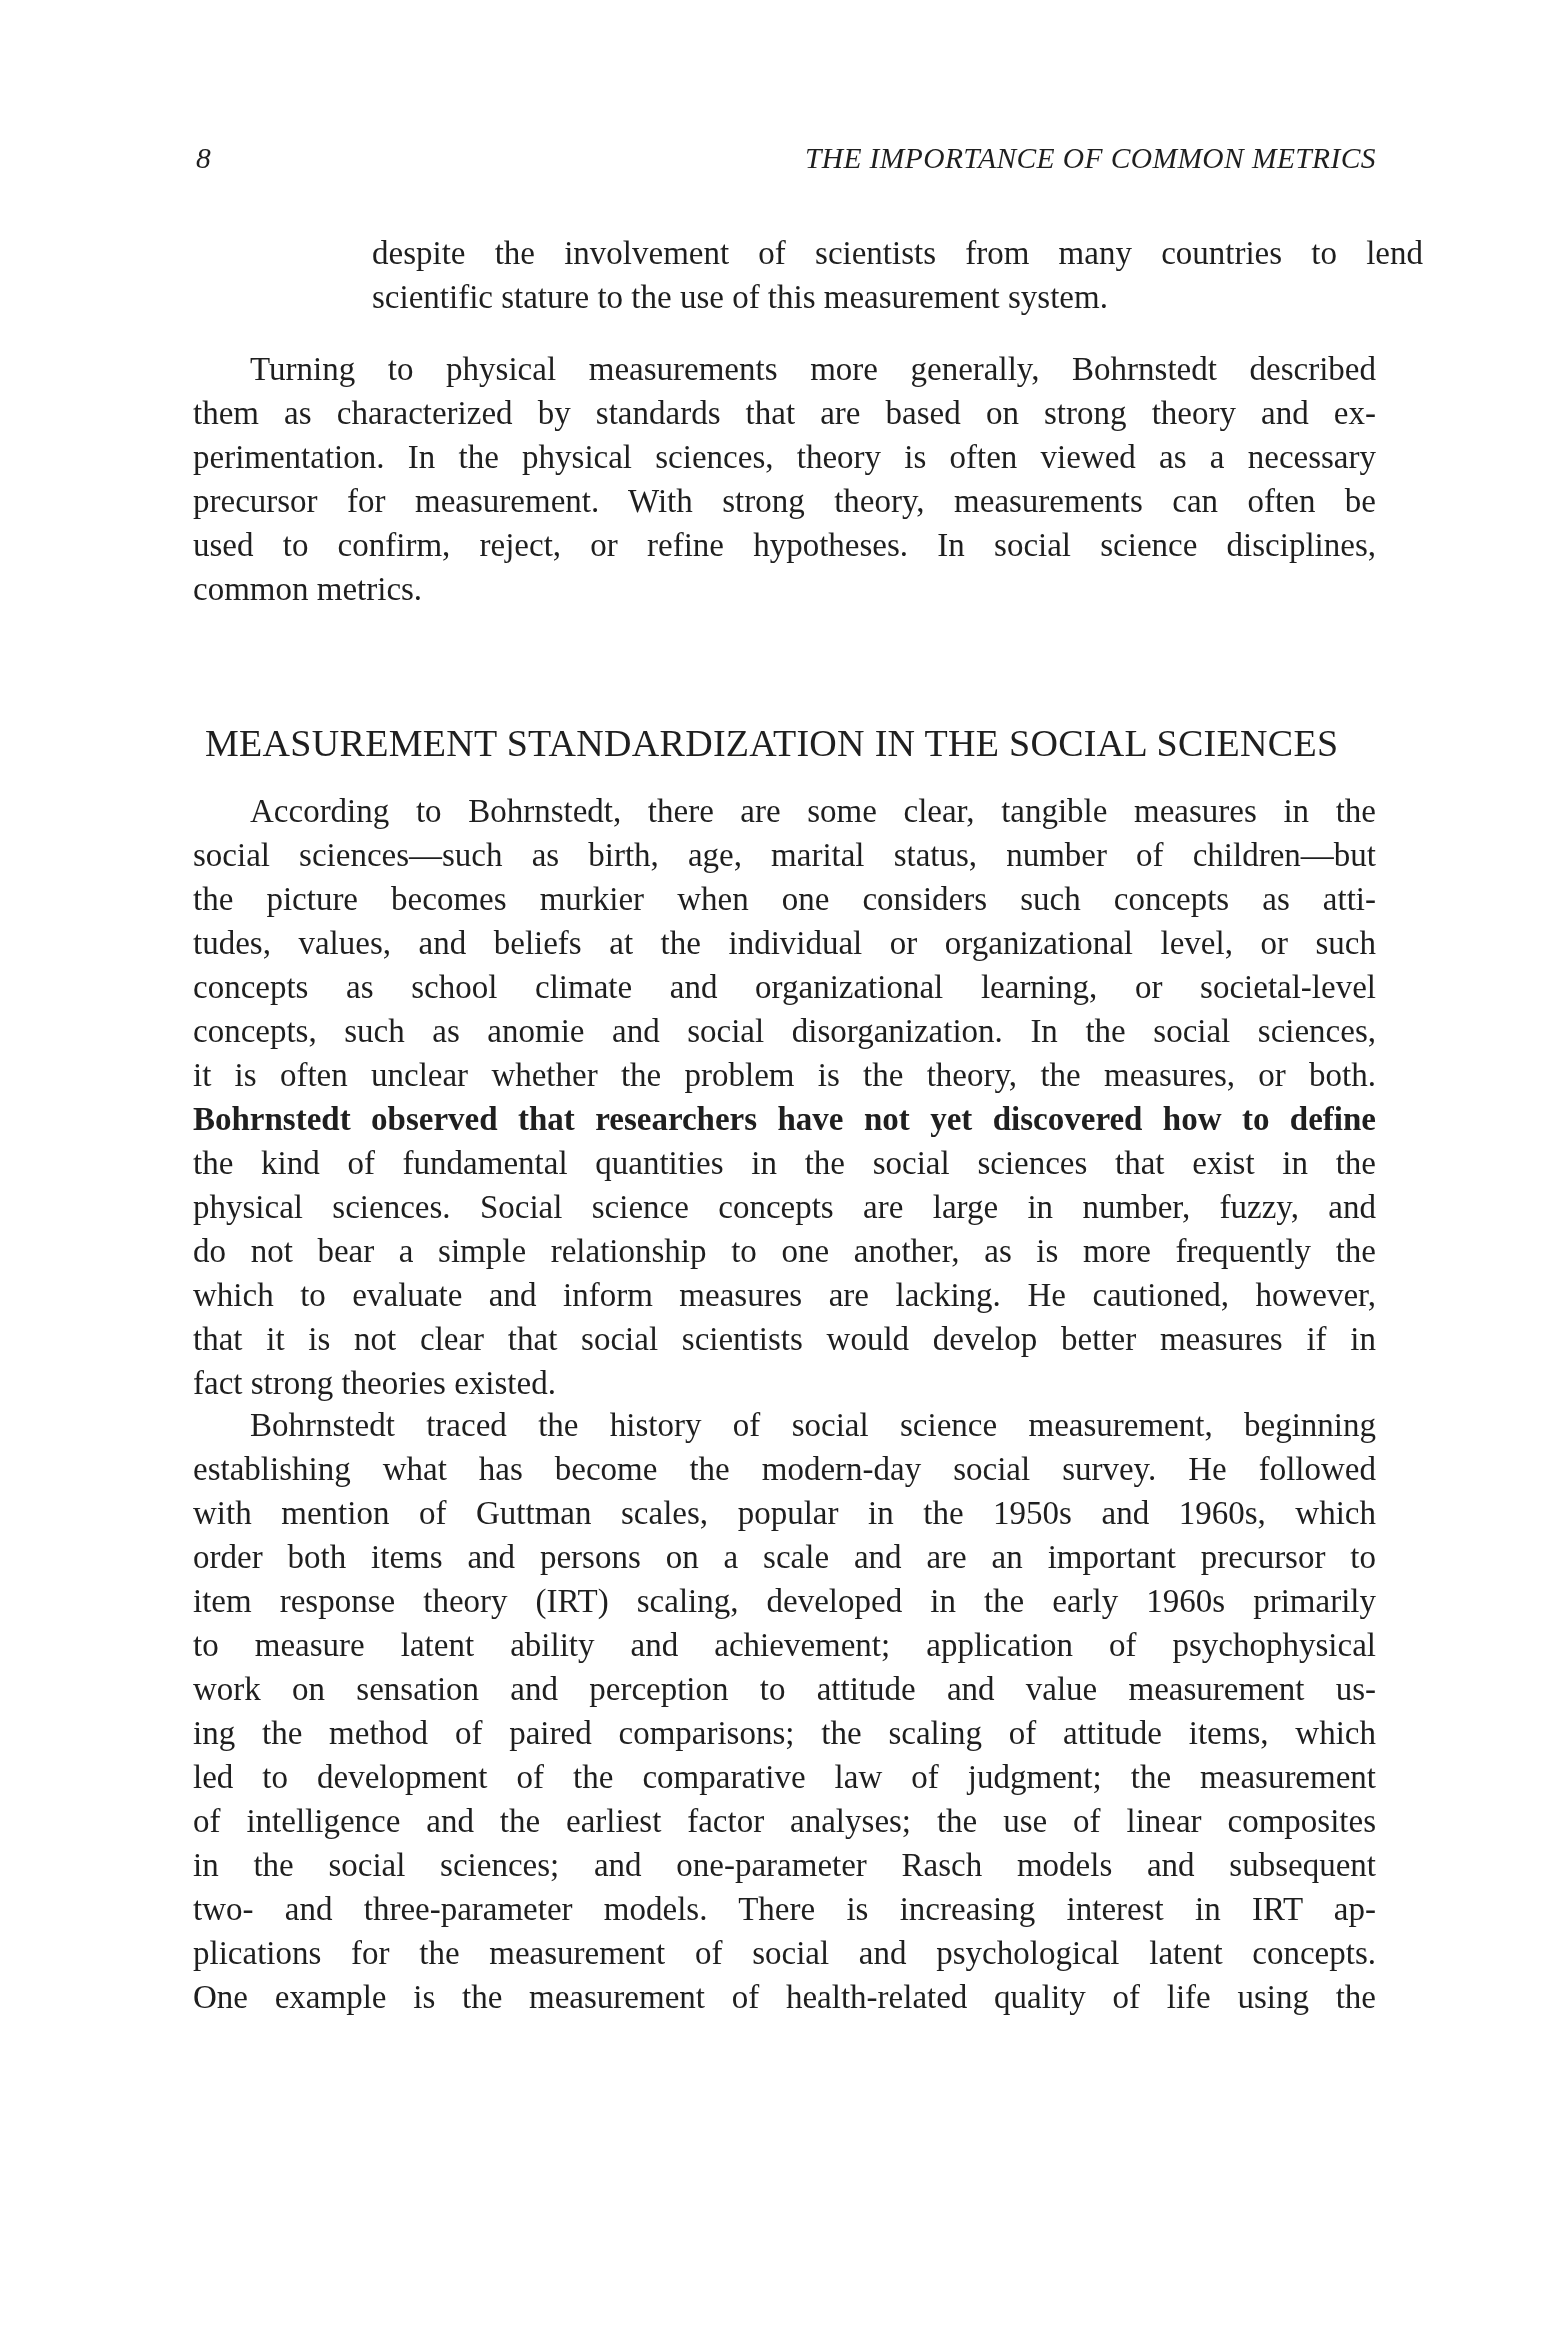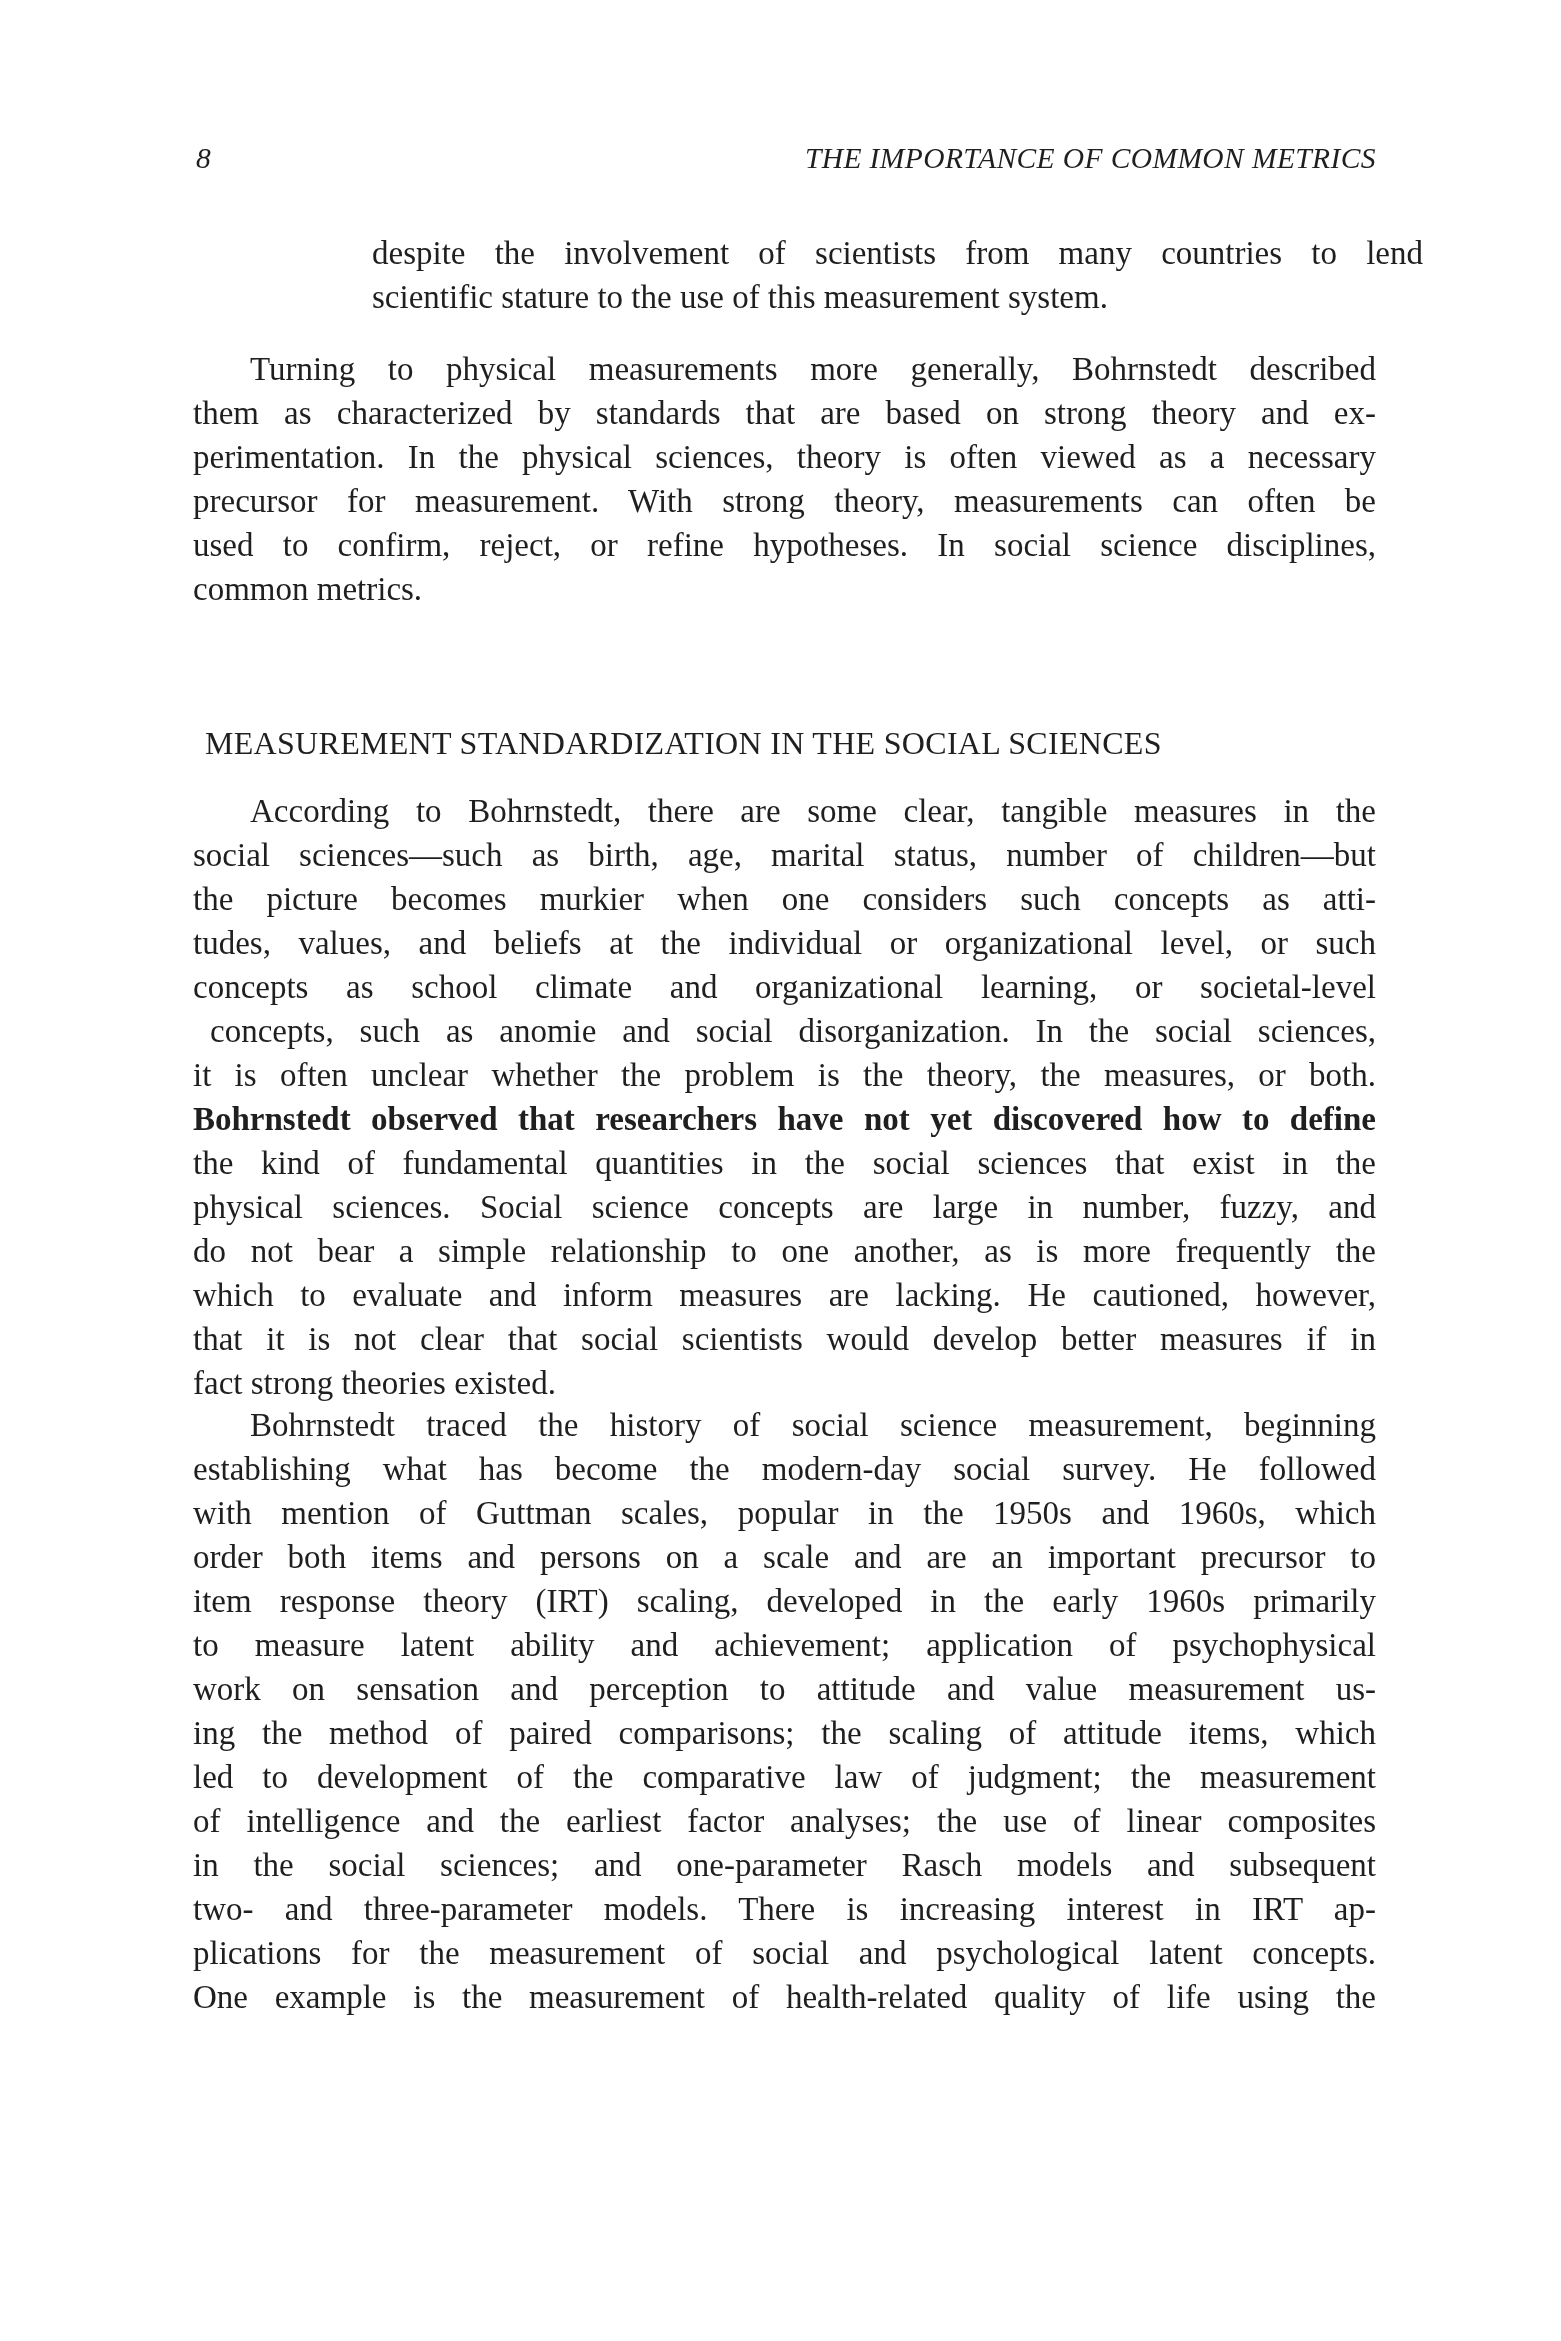--- a/index.html
+++ b/index.html
@@ -10,21 +10,21 @@
             font-style:italic; font-size:29.5px; line-height:38px; }
   .folio { position:absolute; left:0; top:0; }
   .running-head { position:absolute; right:0; top:0; letter-spacing:0.4px; }
   .block { position:absolute; }
   .line { display:block; height:44px; line-height:44px; font-size:33px;
           text-align:justify; text-align-last:justify; white-space:nowrap; overflow:visible; }
   .line.last { text-align-last:left; }
   .line.indent { padding-left:57px; }
   .quote { left:324px; width:1051px; top:231px;margin-left:48px; }
   .p1 { left:193px; width:1183px; top:347px; }
-  .heading { position:absolute; left:205px; top:722px; width:1162px; font-size:32px;
+  .heading { position:absolute; left:205px; top:722px; width:1162px; font-size:38px;
              line-height:43px; letter-spacing:0.3px; white-space:nowrap; }
   .p2 { left:193px; width:1183px; top:789px; }
   .p3 { left:193px; width:1183px; top:1403px; }
 </style>
 </head>
 <body>
 
 <div class="page">
 
   <div class="header">
@@ -47,21 +47,21 @@
   </div>
 
   <div class="heading">MEASUREMENT STANDARDIZATION IN THE SOCIAL SCIENCES</div>
 
   <div class="block p2">
     <span class="line indent" style="word-spacing: 0px;">According to Bohrnstedt, there are some clear, tangible measures in the</span>
     <span class="line" style="word-spacing: 0px;">social sciences—such as birth, age, marital status, number of children—but</span>
     <span class="line" style="word-spacing: 0px;">the picture becomes murkier when one considers such concepts as atti-</span>
     <span class="line" style="word-spacing: 0px;">tudes, values, and beliefs at the individual or organizational level, or such</span>
     <span class="line" style="word-spacing: 0px;">concepts as school climate and organizational learning, or societal-level</span>
-    <span class="line" style="word-spacing: 0px; margin-left: 17px;">concepts, such as anomie and social disorganization. In the social sciences,</span>
+    <span class="line" style="word-spacing: 0px;">concepts, such as anomie and social disorganization. In the social sciences,</span>
     <span class="line" style="word-spacing: 0px;">it is often unclear whether the problem is the theory, the measures, or both.</span>
     <span class="line" style="word-spacing: 0px; font-weight: bold;">Bohrnstedt observed that researchers have not yet discovered how to define</span>
     <span class="line" style="word-spacing: 0px;">the kind of fundamental quantities in the social sciences that exist in the</span>
     <span class="line" style="word-spacing: 0px;">physical sciences. Social science concepts are large in number, fuzzy, and</span>
     <span class="line" style="word-spacing: 0px;">do not bear a simple relationship to one another, as is more frequently the</span>
     <span class="line" style="word-spacing: 0px;">which to evaluate and inform measures are lacking. He cautioned, however,</span>
     <span class="line" style="word-spacing: 0px;">that it is not clear that social scientists would develop better measures if in</span>
     <span class="line last">fact strong theories existed.</span>
   </div>
 

